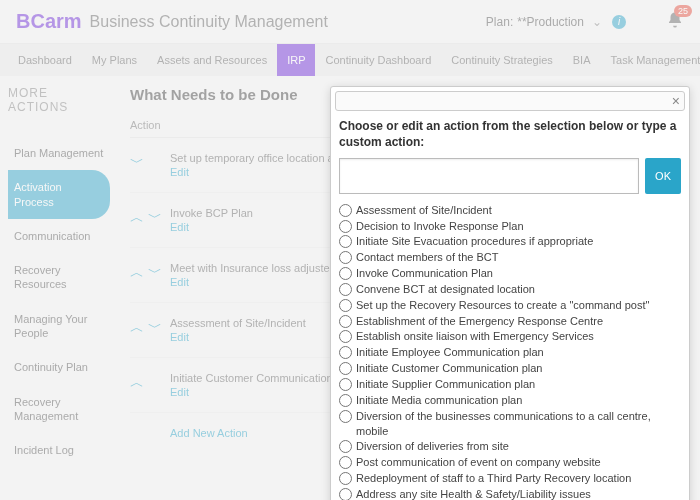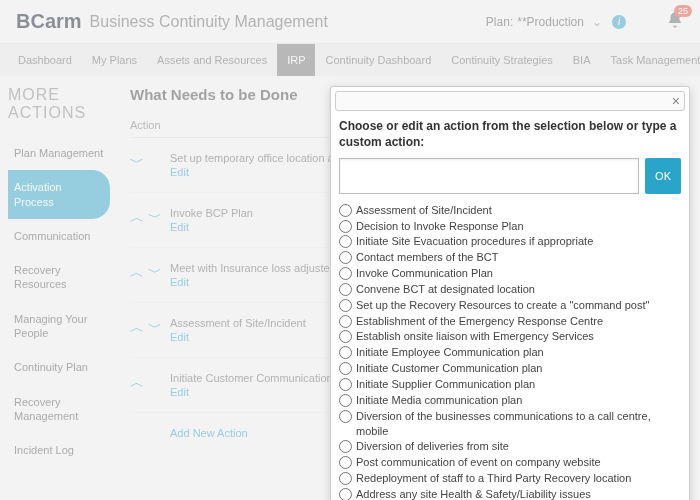--- a/index.html
+++ b/index.html
@@ -1,32 +1,32 @@
 <!DOCTYPE html>
 <html><head>
 <meta charset="utf-8">
 <style>
   * { box-sizing: border-box; margin: 0; padding: 0; }
   body { font-family: Arial, sans-serif; font-size: 12px; color: #555; background: #f5f5f5; width: 700px; height: 500px; overflow: hidden; position: relative; }
   .header { display: flex; align-items: center; padding: 10px 16px; background: #f7f7f7; border-bottom: 1px solid #e5e5e5; }
-  .logo { font-size: 20px; font-weight: bold; color: #0f172a; margin-right: 8px; }
+  .logo { font-size: 20px; font-weight: bold; color: #6d28d9; margin-right: 8px; }
   .logo-sub { font-size: 16px; color: #666; font-weight: 500; }
   .plan-area { margin-left: auto; display: flex; align-items: flex-end; font-size: 12px; color: #555; }
   .plan-label { margin-right: 4px; }
   .plan-value { font-weight: normal; margin-right: 4px; }
   .info-icon { display:inline-flex; width:14px; height:14px; border-radius:50%; background:#2aa5c9; color:#fff; align-items:center; justify-content:center; font-size:10px; font-style: italic; margin-left:6px;}
   .bell { margin-left: 40px; position: relative; }
   .bell svg { width: 18px; height: 18px; fill: #666; }
   .badge { position:absolute; top:-6px; right:-8px; background:#e74c3c; color:#fff; border-radius:8px; font-size:9px; padding:1px 4px; }
   .nav { display:flex; background:#ececec; padding: 0 8px; font-size:11px; }
   .nav-item { padding:10px 10px; color:#666; cursor:pointer; white-space:nowrap;}
-  .nav-item.active { background:#737373; color:#fff; }
+  .nav-item.active { background:#6d28d9; color:#fff; }
   .content { display:flex; height: calc(500px - 80px); }
   .sidebar { width: 110px; padding: 10px 0 10px 8px; }
-  .sidebar-heading { font-size:16px; letter-spacing:1px; color:#888; margin-bottom:14px; }
+  .sidebar-heading { font-size:12px; letter-spacing:1px; color:#888; margin-bottom:22px; }
   .side-item { font-size:11px; color:#555; padding:10px 6px; cursor:pointer; line-height:1.3; }
   .side-item.active { background:#2aa5c9; color:#fff; border-radius: 0 18px 18px 0; }
   .main { flex:1; padding: 10px 20px; }
   .main h2 { font-size:15px; color:#444; font-weight:bold; margin-bottom:10px; }
   .col-head { font-size:11px; color:#777; padding:6px 0; border-bottom:1px solid #e5e5e5;}
   .action-row { display:flex; align-items:flex-start; padding:14px 0; border-bottom:1px solid #eee;}
   .chevrons { width:40px; display:flex; gap:4px; padding-top:2px;}
   .chev { color:#2aa5c9; font-size:14px; cursor:pointer; }
   .action-text { flex:1; font-size:11px; color:#666; }
   .edit-link { color:#2aa5c9; font-size:11px; cursor:pointer; display:block; margin-top:2px;}

